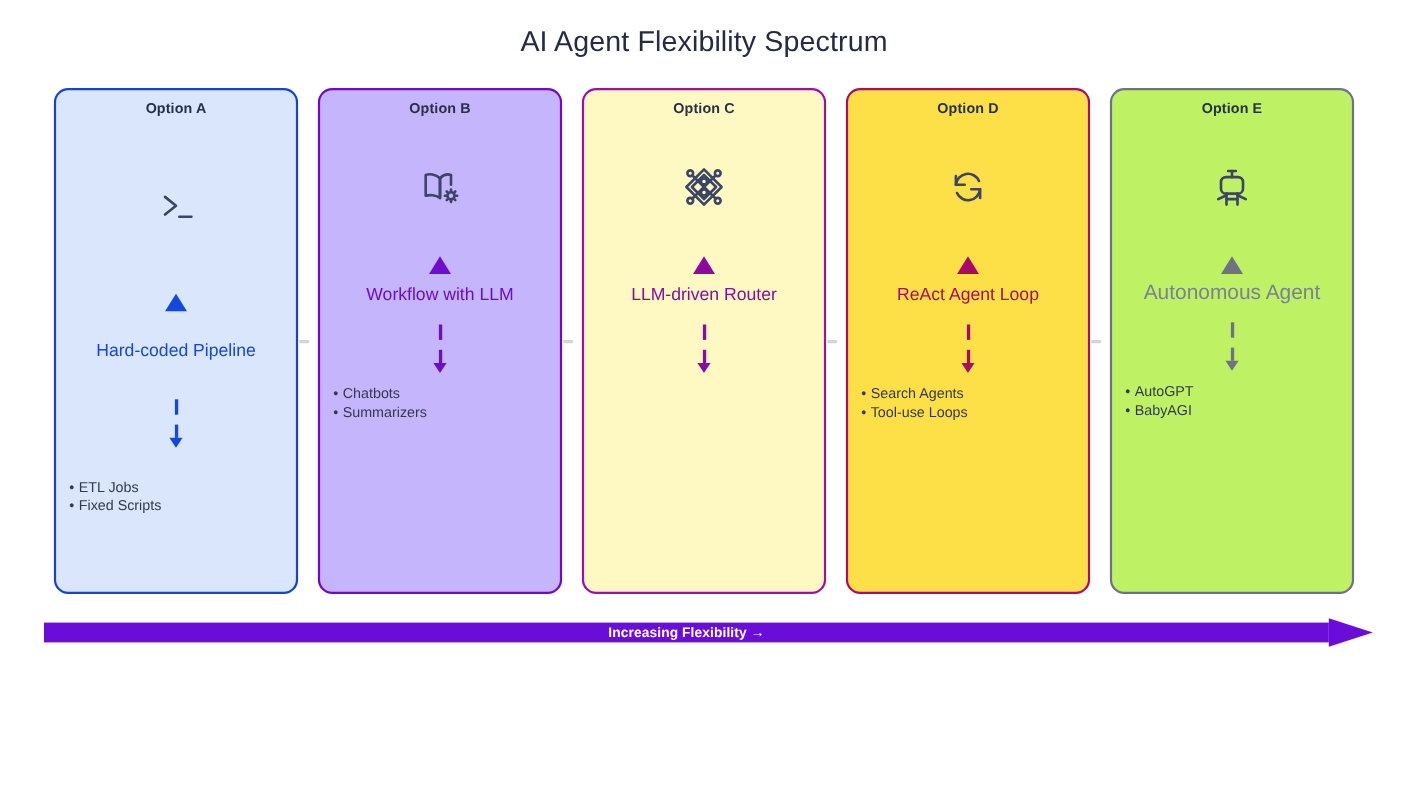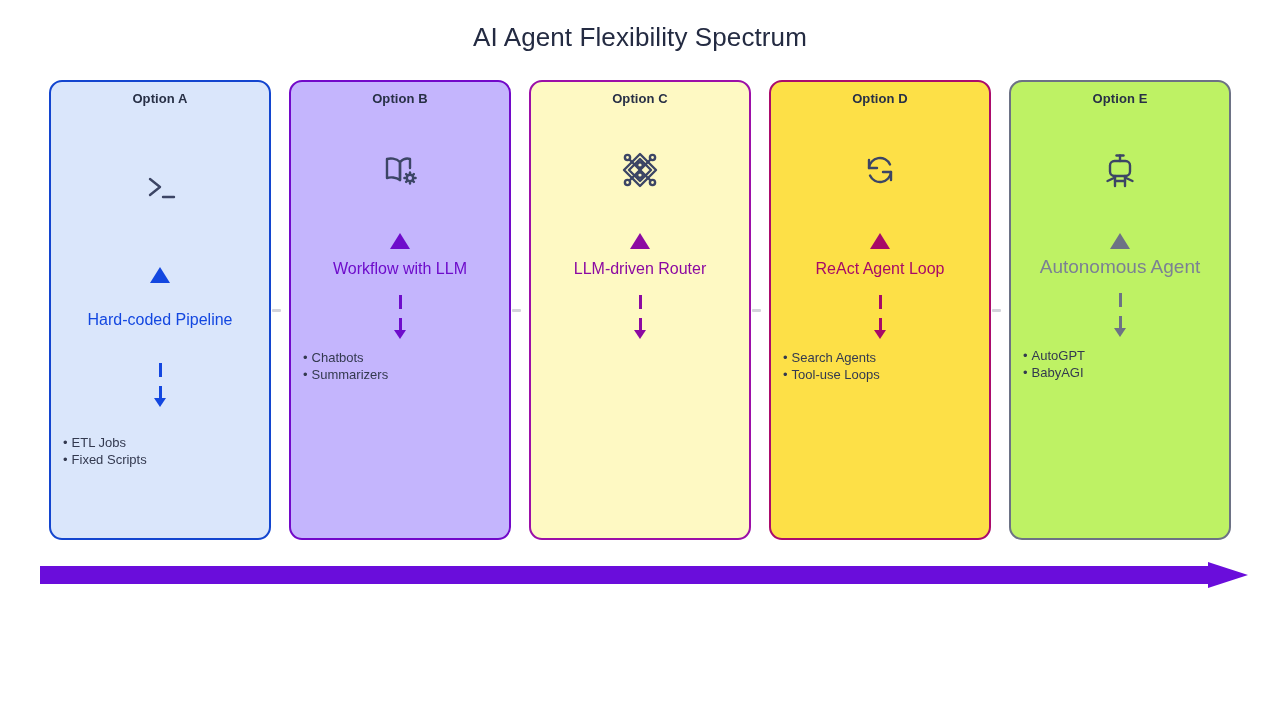--- a/index.html
+++ b/index.html
@@ -354,16 +354,17 @@
             <div class="bullet-item"><span class="dot">•</span><span>AutoGPT</span></div>
             <div class="bullet-item"><span class="dot">•</span><span>BabyAGI</span></div>
           </div>
         </div>
       </div>
     </div>
 
   <div class="spectrum">
     <div class="spectrum-bar" style="background: rgb(106, 13, 219);"></div>
     <div class="spectrum-arrow" style="border-left-color: rgb(106, 13, 219);"></div>
+    <div class="spectrum-text" style="color: rgb(255, 255, 255);">Increasing Flexibility →</div>
   </div>
 
 
 </div>
 
 </body></html>

